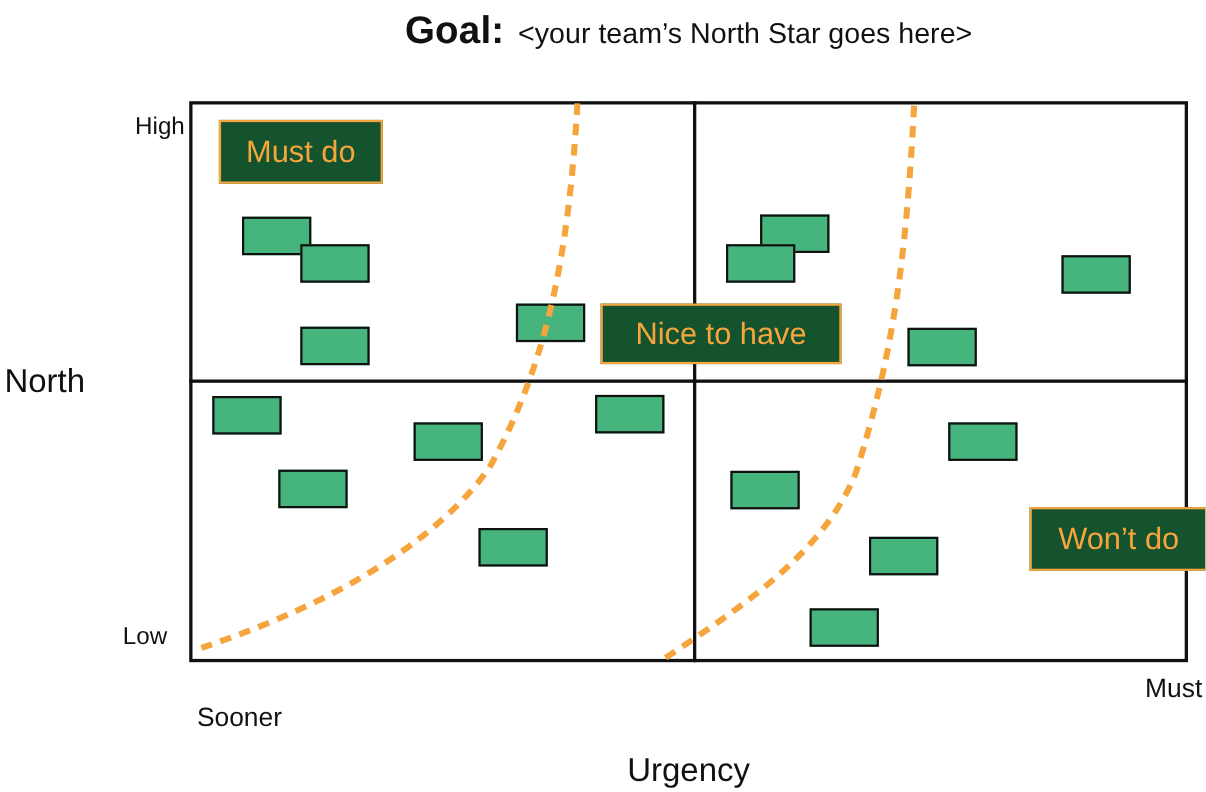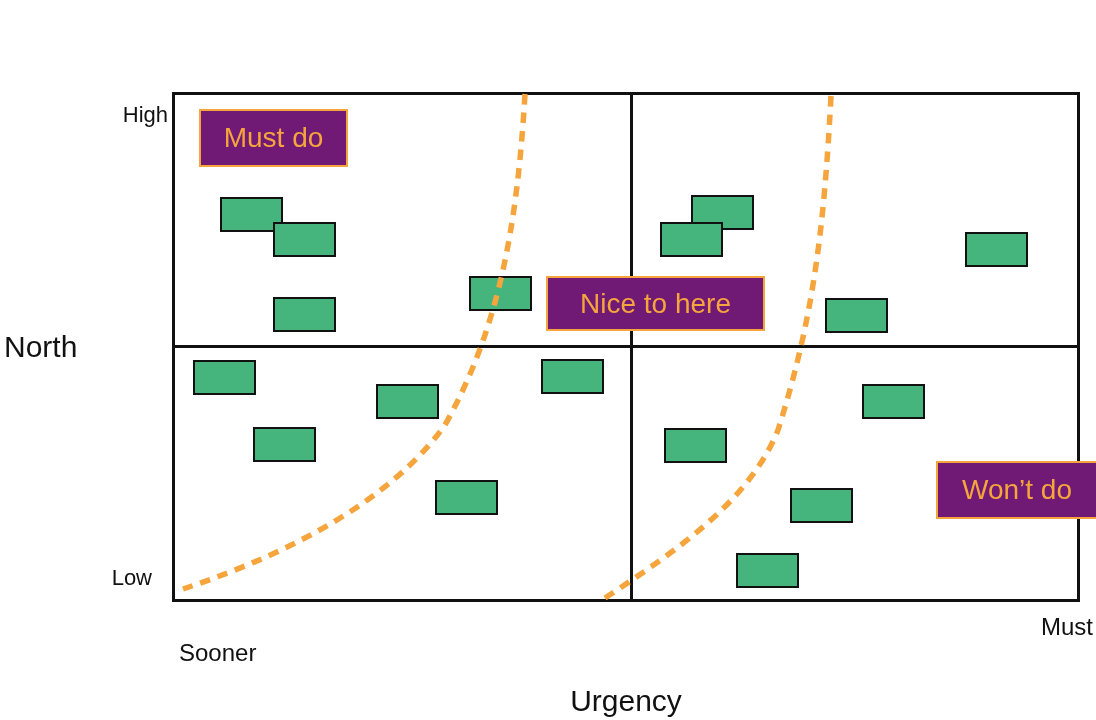--- a/index.html
+++ b/index.html
@@ -27,40 +27,44 @@
   svg .curve{fill:none;stroke:var(--orange);stroke-width:5.5;stroke-dasharray:10.5 8;}
   
   #notes-layer{position:absolute;left:0;top:0;width:1096px;height:720px;z-index:3;}
   .note{
     position:absolute;width:63px;height:35px;box-sizing:border-box;
     background:var(--green);border:2.5px solid var(--ink);
   }
   
   .zone{
     position:absolute;box-sizing:border-box;border:2px solid var(--orange);
-    background:#701a75;color:var(--orange);font-size:28px;font-weight:400;
+    background:#14532d;color:var(--orange);font-size:28px;font-weight:400;
     display:flex;align-items:center;justify-content:center;z-index:5;white-space:nowrap;
   }
   .zone-must{left:199px;top:109px;width:149px;height:58px;}
   .zone-nice{left:546px;top:276px;width:219px;height:55px;}
   .zone-wont{left:936px;top:461px;width:162px;height:58px;}
   
   .axis{position:absolute;z-index:6;white-space:nowrap;}
   .tick-high{left:80px;top:102px;width:88px;text-align:right;font-size:22px;}
   .tick-low{left:68px;top:565px;width:84px;text-align:right;font-size:22px;}
   .label-impact{left:4px;top:330px;font-size:30px;}
   .tick-sooner{left:179px;top:611px;font-size:24px;margin-top:28px;}
   .tick-later{left:938px;top:613px;width:155px;text-align:right;font-size:24px;}
   .label-urgency{left:172px;top:671px;width:908px;text-align:center;font-size:30px;margin-top:13px;}
 </style>
 </head>
 <body>
 
 <div class="canvas">
 
+  <div class="title">
+    <span class="title-goal">Goal:</span>
+    <span class="title-placeholder">&lt;your team’s North Star goes here&gt;</span>
+  </div>
 
   <div class="frame"></div>
   <div class="vline"></div>
   <div class="hline"></div>
 
   <svg class="curve-layer curve-under" viewBox="0 0 1096 720">
     <path class="curve" d="M 831 96 C 824 230, 813 320, 778 430 C 748 505, 668 556, 599 602"></path>
   </svg>
 
   <div id="notes-layer">
@@ -84,21 +88,21 @@
     </div>
 
   <svg class="curve-layer curve-over" viewBox="0 0 1096 720">
     <path class="curve" d="M 525 94 C 517 230, 498 330, 445 425 C 395 495, 300 550, 183 589"></path>
   </svg>
 
   <div class="zone zone-must">
     <span>Must do</span>
   </div>
   <div class="zone zone-nice">
-    <span>Nice to here</span>
+    <span>Nice to have</span>
   </div>
   <div class="zone zone-wont">
     <span>Won’t do</span>
   </div>
 
   <div class="axis tick-high">High</div>
   <div class="axis tick-low">Low</div>
   <div class="axis label-impact">North</div>
   <div class="axis tick-sooner">Sooner</div>
   <div class="axis tick-later">Must</div>

